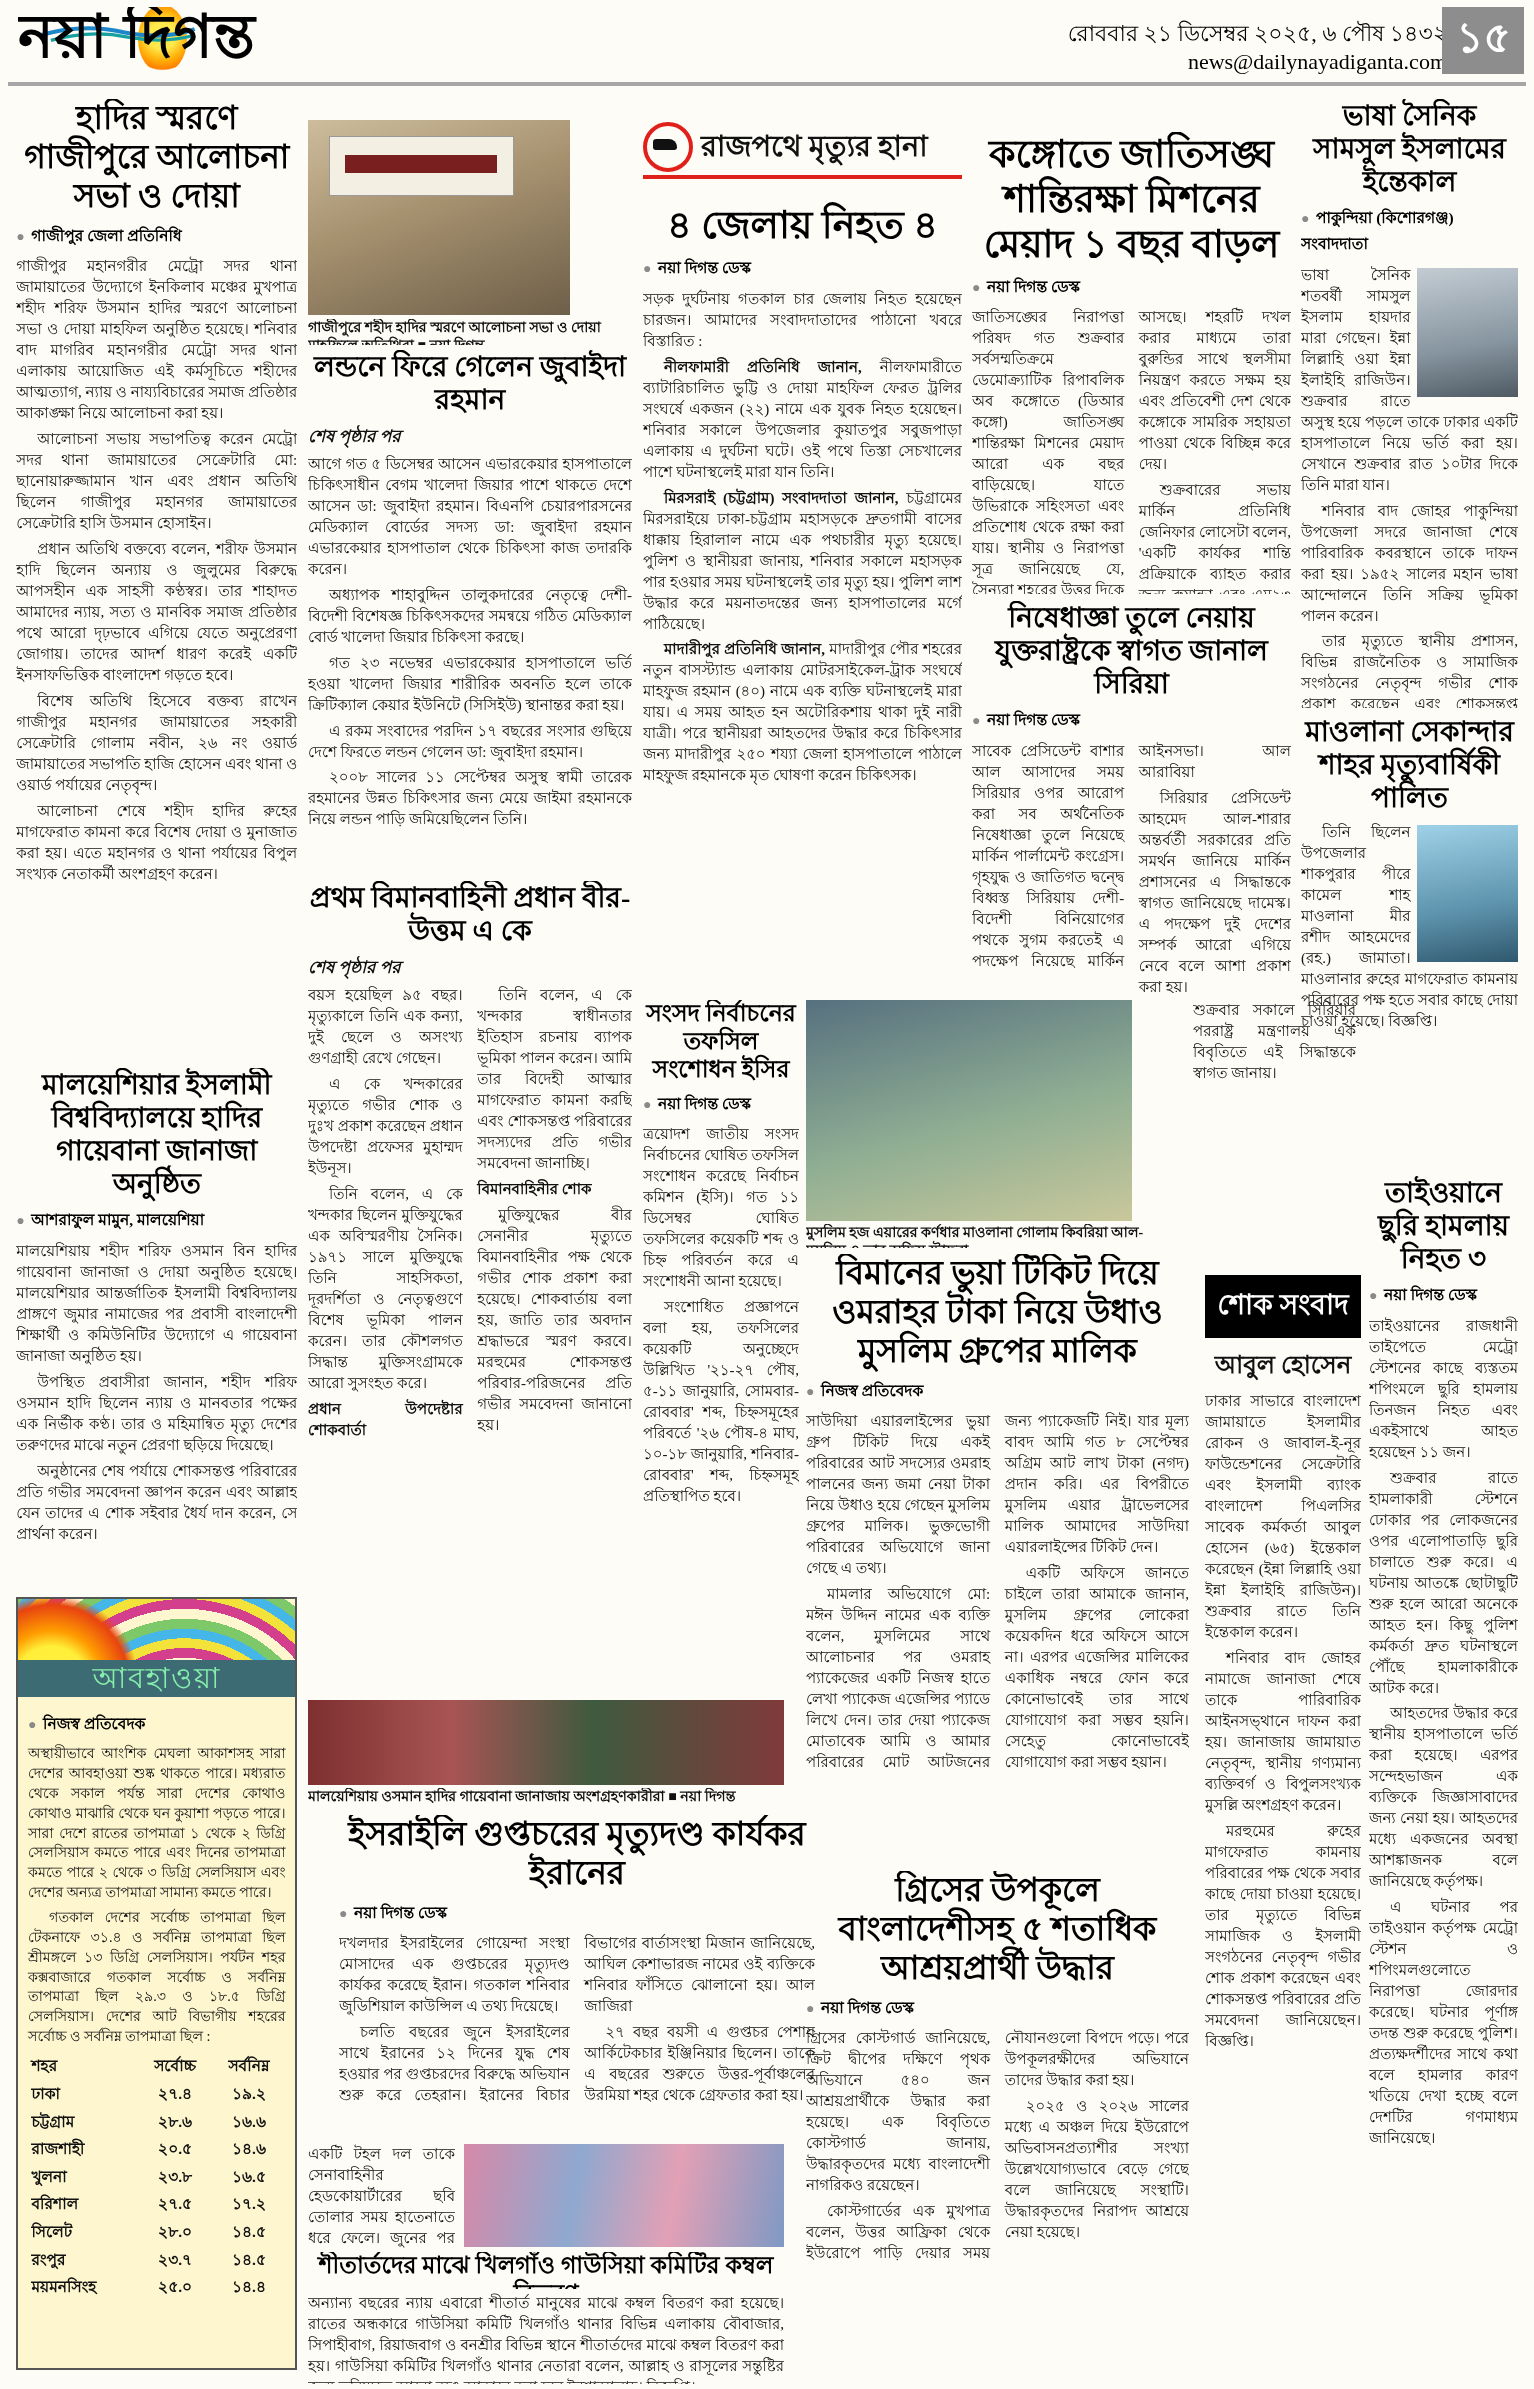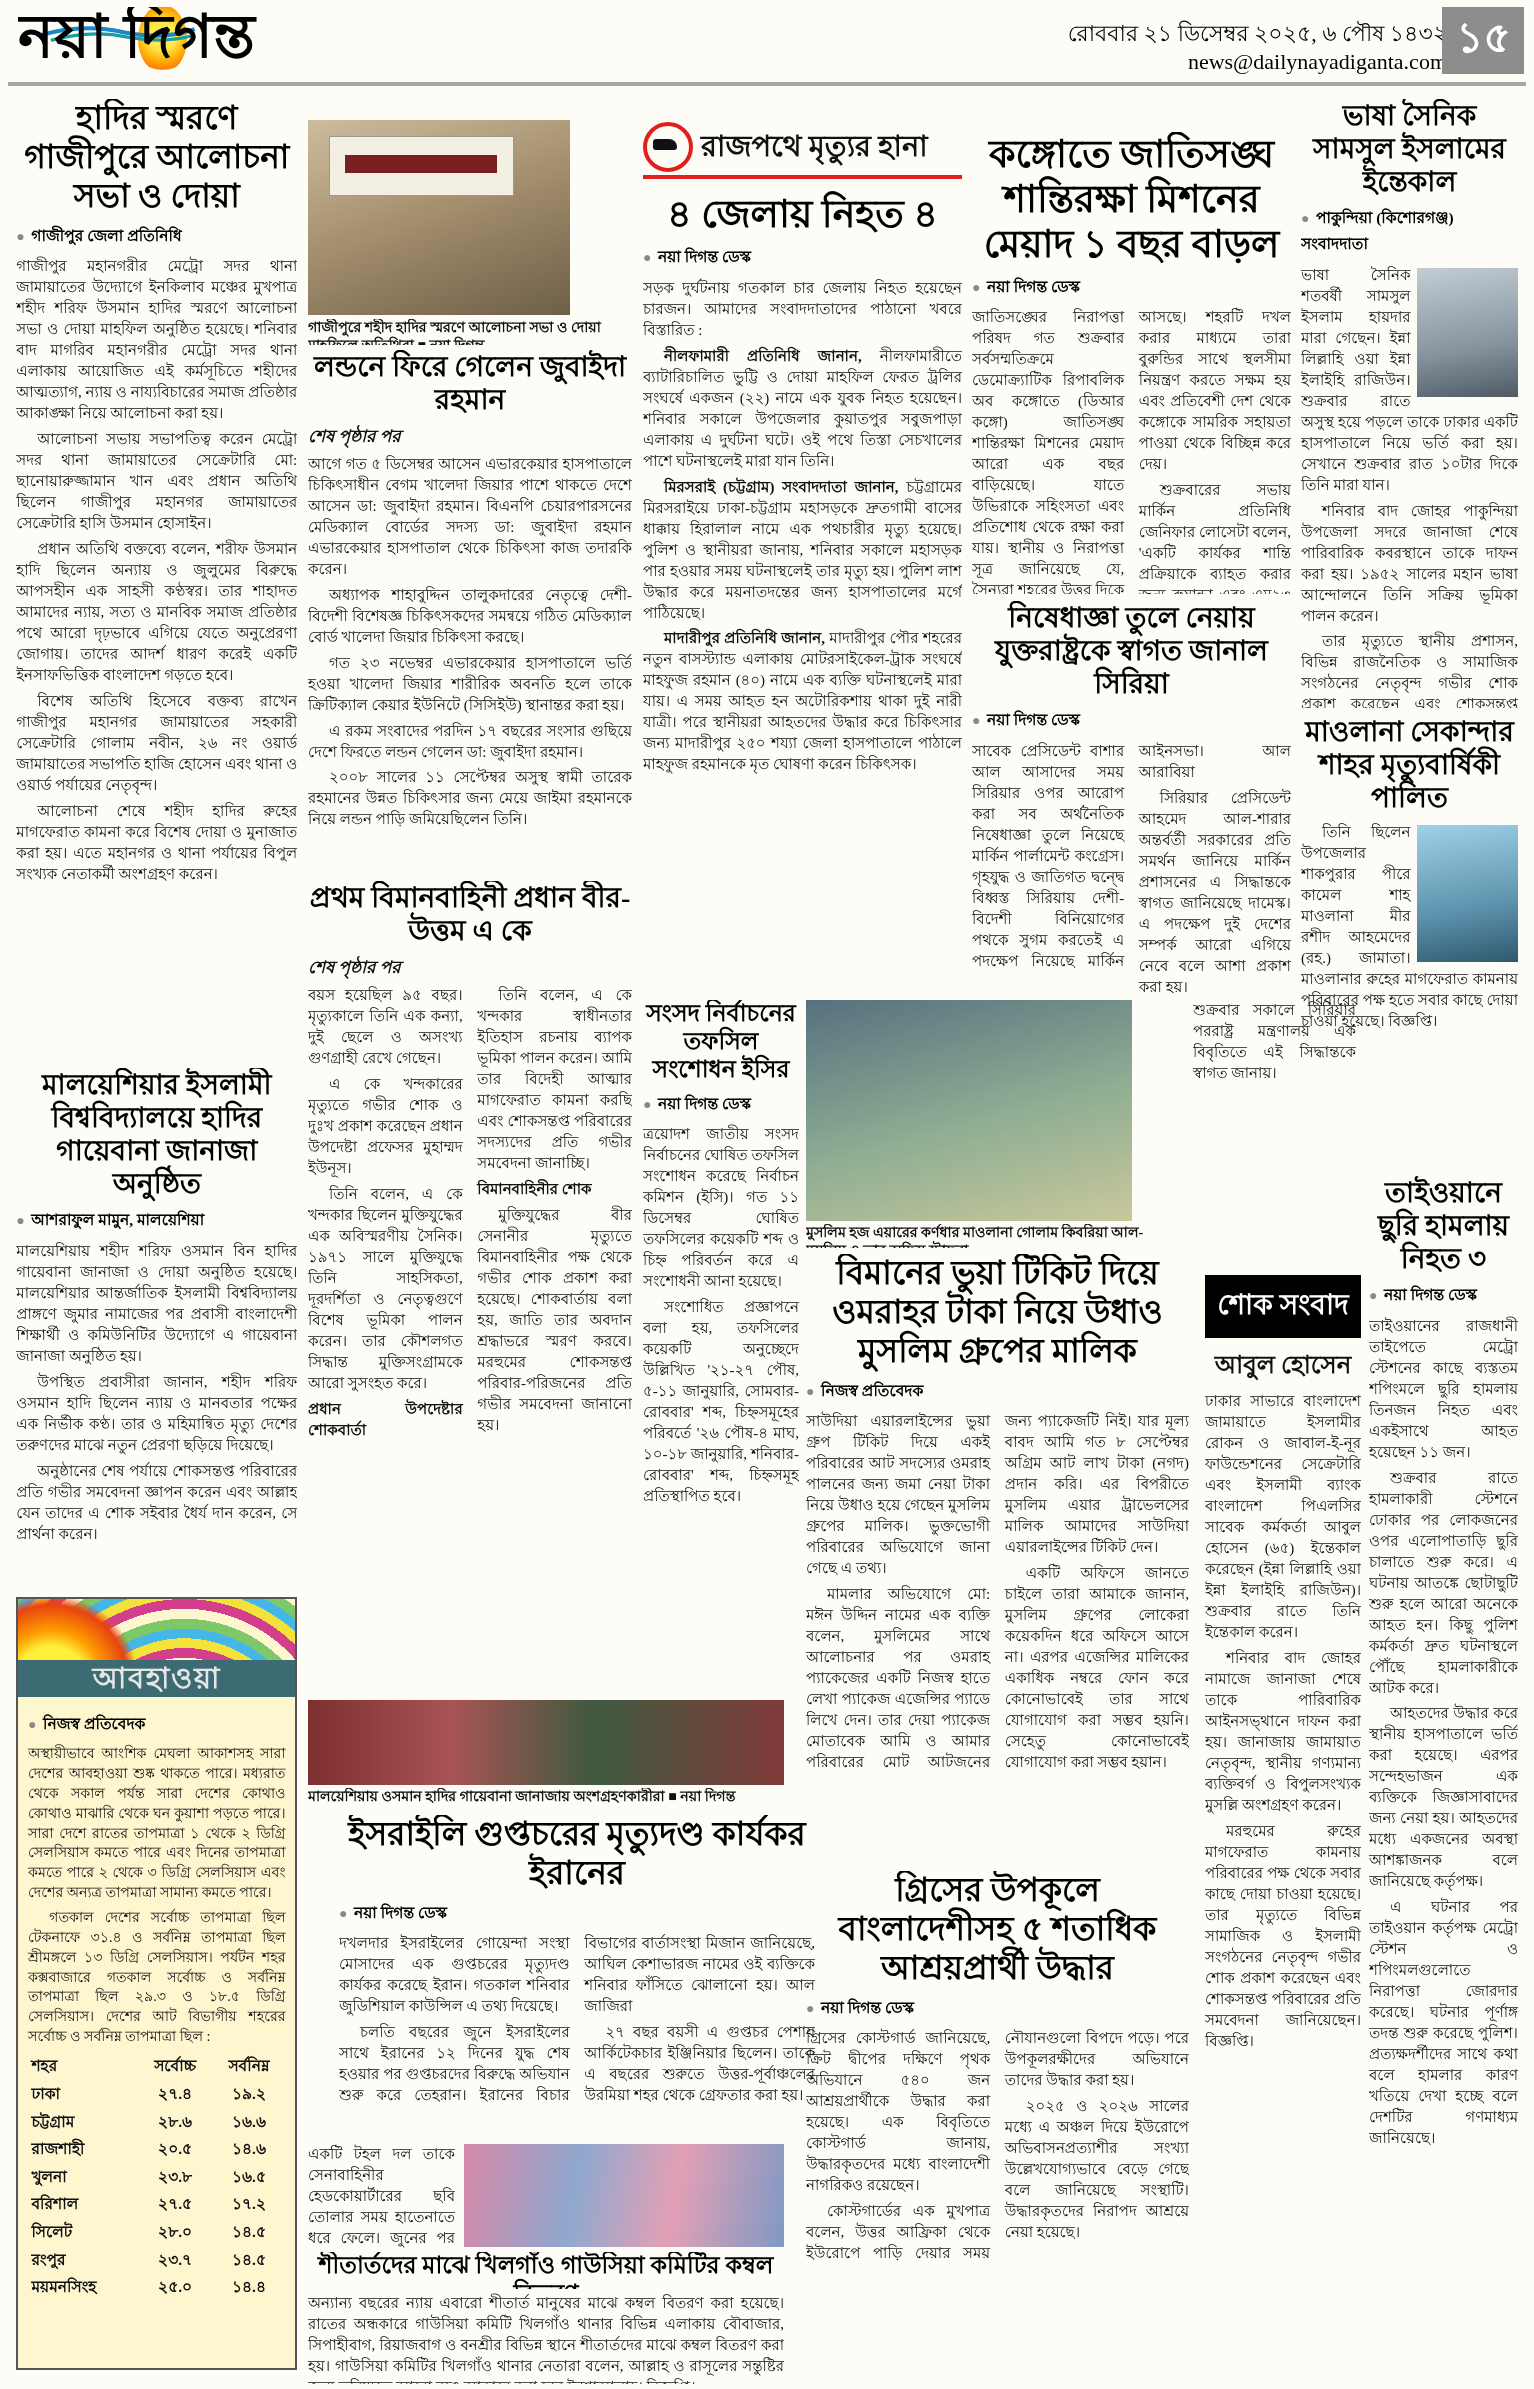--- a/index.html
+++ b/index.html
@@ -50,22 +50,22 @@
   .kicker-row{display:flex;align-items:center;gap:8.1px;}
   .crash-ring{width:42px;height:42px;border:4.1px solid #e0201a;border-radius:50%;position:relative;flex:0 0 auto;}
   .crash-car{position:absolute;left:5.7px;top:13px;width:24.4px;height:11.4px;background:#111;border-radius:3.3px 8.1px 2.4px 2.4px;}
   .kicker-text{font-size:29px;font-weight:bold;white-space:nowrap;}
   .red-bar{height:4.1px;background:#e0201a;margin-top:3.3px;}
   
   .weather-box{border:2.4px solid #555;background:#fdf6cf;height:100%;box-sizing:border-box;}
   .weather-head{height:98px;position:relative;background:
       radial-gradient(circle at 12% 85%, #ffef3a 0 14%, #ff9d00 20%, #e84410 30%, rgba(232,68,16,0) 34%),
       repeating-radial-gradient(circle at 60% 160%, #d43f8d 0 9.8px, #f2e23a 9.8px 19.5px, #45b6e8 19.5px 29px, #7dc96a 29px 39px, #fdf6cf 39px 49px);}
-  .weather-title{position:absolute;left:0;bottom:0;width:100%;height:37px;background:#3d6b74;color:#e5e5e5;
-      font-size:29px;font-weight:bold;text-align:center;line-height:37px;letter-spacing:1.6px;}
+  .weather-title{position:absolute;left:0;bottom:0;width:100%;height:37px;background:#3d6b74;color:#86efac;
+      font-size:29px;font-weight:normal;text-align:center;line-height:37px;letter-spacing:1.6px;}
   .weather-inner{padding:6.5px 9.8px;}
   .weather-inner .body-txt{font-size:14.2px;}
   table.wt{width:100%;border-collapse:collapse;font-size:15.5px;font-weight:bold;}
   table.wt th{text-align:left;font-size:15.5px;padding:1.6px 3.3px;}
   table.wt td{padding:0.8px 3.3px;}
   table.wt th:nth-child(2),table.wt td:nth-child(2),
   table.wt th:nth-child(3),table.wt td:nth-child(3){text-align:center;}
   
   .obit-box{background:#000;color:#fff;text-align:center;font-size:28px;font-weight:bold;padding:8.1px 3.3px;}
   .obit-name{text-align:center;font-size:24.4px;font-weight:bold;margin:8.1px 0 4.9px 0;}
@@ -239,21 +239,21 @@
 </div>
 
 <div class="abs" style="left:643px;top:122px;width:319px;height:873px;">
   <div class="kicker-row">
     <div class="crash-ring">
         <div class="crash-car"></div>
       </div>
     <div class="kicker-text">রাজপথে মৃত্যুর হানা</div>
   </div>
   <div class="red-bar"></div>
-  <div class="hl hl-xl" style="margin-top:13px;">৪ জেলায় নিহত ৪</div>
+  <div class="hl hl-xl" style="margin-top:24px;">৪ জেলায় নিহত ৪</div>
   <div class="byline"><span class="dot">●</span><span>নয়া দিগন্ত ডেস্ক</span></div>
   <div class="body-txt">
     <p class="noind">সড়ক দুর্ঘটনায় গতকাল চার জেলায় নিহত হয়েছেন চারজন। আমাদের সংবাদদাতাদের পাঠানো খবরে বিস্তারিত :</p>
     <p><span class="lead">নীলফামারী প্রতিনিধি জানান,</span> <span>নীলফামারীতে ব্যাটারিচালিত ভুট্টি ও দোয়া মাহফিল ফেরত ট্রলির সংঘর্ষে একজন (২২) নামে এক যুবক নিহত হয়েছেন। শনিবার সকালে উপজেলার কুয়াতপুর সবুজপাড়া এলাকায় এ দুর্ঘটনা ঘটে। ওই পথে তিস্তা সেচখালের পাশে ঘটনাস্থলেই মারা যান তিনি।</span></p>
     <p><span class="lead">মিরসরাই (চট্টগ্রাম) সংবাদদাতা জানান,</span> <span>চট্টগ্রামের মিরসরাইয়ে ঢাকা-চট্টগ্রাম মহাসড়কে দ্রুতগামী বাসের ধাক্কায় হিরালাল নামে এক পথচারীর মৃত্যু হয়েছে। পুলিশ ও স্থানীয়রা জানায়, শনিবার সকালে মহাসড়ক পার হওয়ার সময় ঘটনাস্থলেই তার মৃত্যু হয়। পুলিশ লাশ উদ্ধার করে ময়নাতদন্তের জন্য হাসপাতালের মর্গে পাঠিয়েছে।</span></p>
     <p><span class="lead">মাদারীপুর প্রতিনিধি জানান,</span> <span>মাদারীপুর পৌর শহরের নতুন বাসস্ট্যান্ড এলাকায় মোটরসাইকেল-ট্রাক সংঘর্ষে মাহফুজ রহমান (৪০) নামে এক ব্যক্তি ঘটনাস্থলেই মারা যায়। এ সময় আহত হন অটোরিকশায় থাকা দুই নারী যাত্রী। পরে স্থানীয়রা আহতদের উদ্ধার করে চিকিৎসার জন্য মাদারীপুর ২৫০ শয্যা জেলা হাসপাতালে পাঠালে মাহফুজ রহমানকে মৃত ঘোষণা করেন চিকিৎসক।</span></p>
   </div>
 </div>
 
 <div class="abs" style="left:643px;top:1000px;width:156px;height:814px;">

